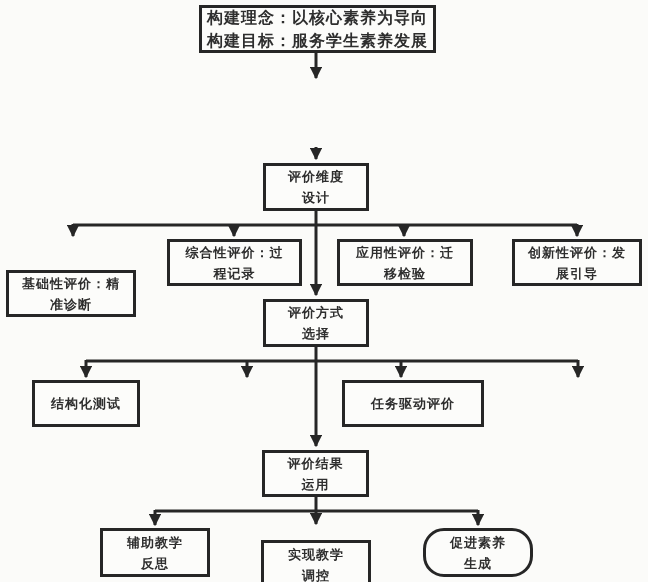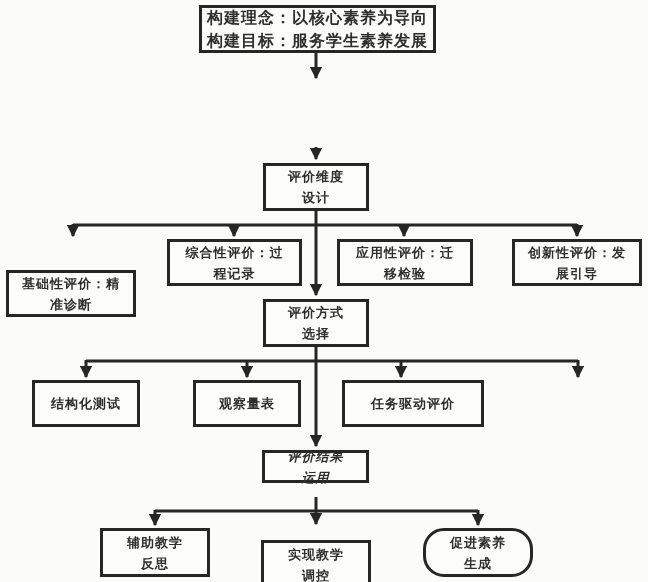--- a/index.html
+++ b/index.html
@@ -88,26 +88,25 @@
 展引导</div>
 
   <div class="node" style="left:337px;top:239px;width:136px;height:47px;">应用性评价：迁
 移检验</div>
 
   <div class="node" style="left:263px;top:299px;width:106px;height:48px;">评价方式
 选择</div>
 
   <div class="node" style="left:32px;top:380px;width:108px;height:47px;">结构化测试</div>
 
-  <div class="node" style="left:193px;top:380px;width:108px;height:47px;">观察量表</div>
 
   <div class="node" style="left:342px;top:380px;width:142px;height:47px;">任务驱动评价</div>
 
 
-  <div class="node" style="left:262px;top:450px;width:107px;height:33px;font-style:italic;">评价结果
+  <div class="node" style="left:262px;top:450px;width:107px;height:47px;">评价结果
 运用</div>
 
   <div class="node" style="left:100px;top:528px;width:110px;height:49px;">辅助教学
 反思</div>
 
   <div class="node" style="left:261px;top:528px;width:110px;height:49px;margin-top:12px;">实现教学
 调控</div>
 
   <div class="node" style="left:423px;top:528px;width:110px;height:49px;border-radius:21px;">促进素养
 生成</div>

